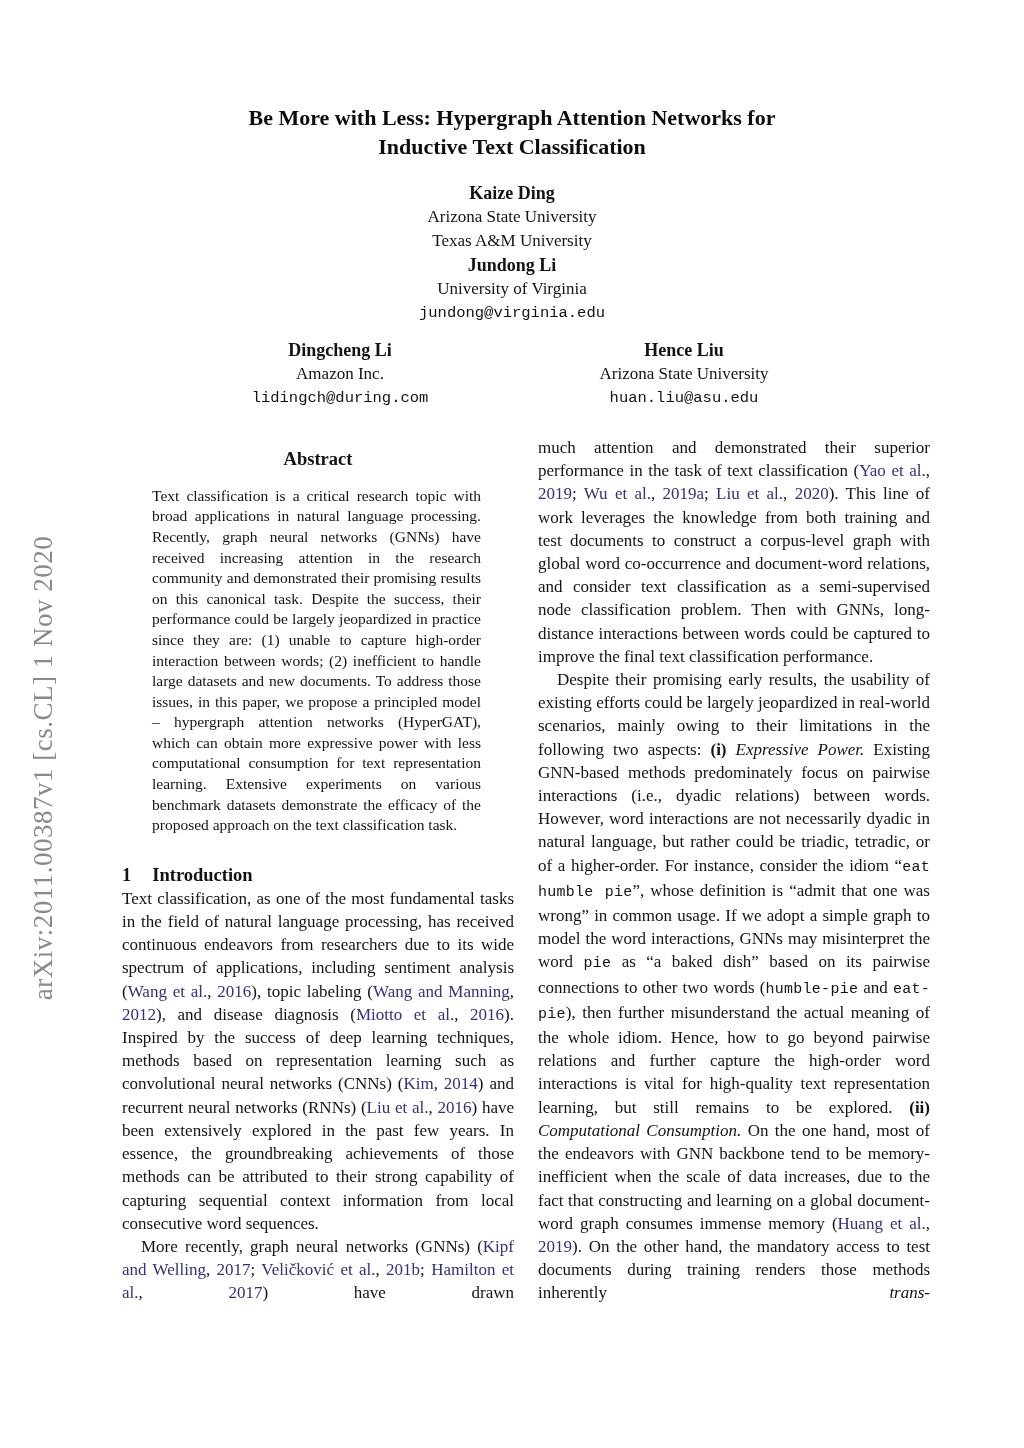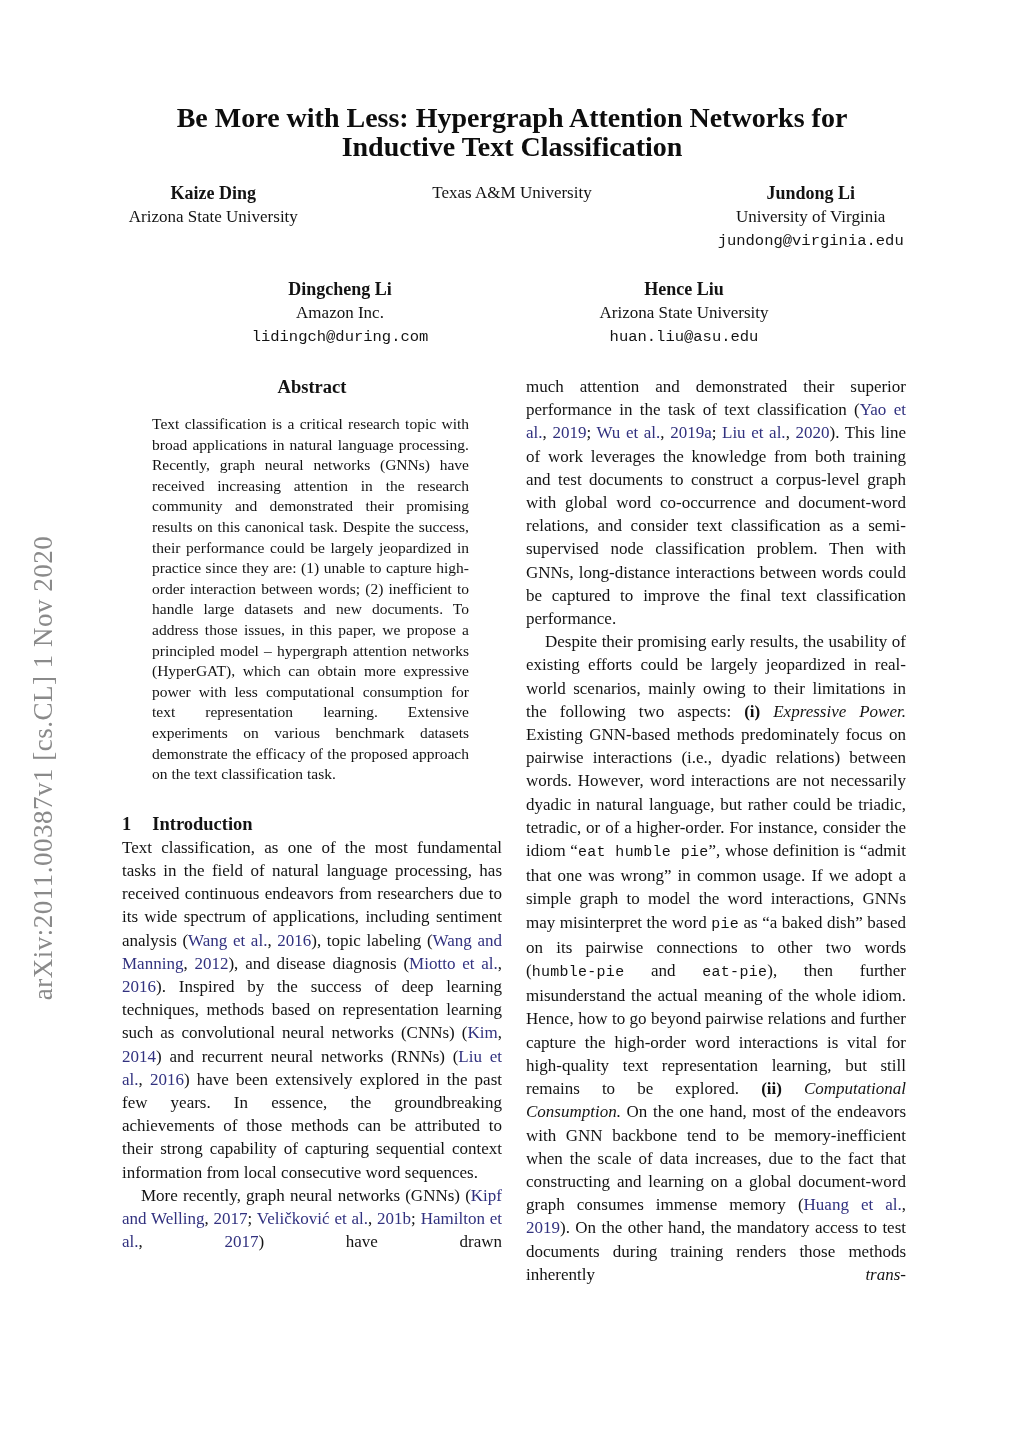--- a/index.html
+++ b/index.html
@@ -23,40 +23,41 @@
     transform: translate(-50%, -50%) rotate(-90deg);
     transform-origin: center;
     white-space: nowrap;
     color: var(--stamp-color);
     font-size: 27px;
     letter-spacing: 0.5px;
   }
   .title {
     margin: 103px 0 0 0;
     text-align: center;
-    font-size: 28px;
+    font-size: 22px;
     font-weight: bold;
     line-height: 29px;
     color: #0d0d0d;
   }
   .authors-row {
     display: flex;
     margin-top: 20px;
   }
-  .authors-row.row1 { padding: 0 64px; }
-  .authors-row.row2 { padding: 0 168px; margin-top: 24px; }
+  .authors-row.row1 { padding: 0 64px; flex-direction: column; }
+  .authors-row.row2 { padding: 0 168px; margin-top: 13px; }
   .author { flex: 1; text-align: center; }
   .author-name { font-weight: bold; font-size: 18px; line-height: 24px; }
   .author-affil { font-size: 17px; line-height: 24px; }
   .author-email { font-family: "Liberation Mono", monospace; font-size: 15.5px; line-height: 24px; letter-spacing: 0px; }
   .columns {
     display: flex;
     gap: 24px;
-    padding: 0 118px 0 122px;
+    padding: 0 94px 0 122px;
     margin-top: 26px;
+    align-items: flex-end;
   }
   .col {
     flex: 1;
     text-align: justify;
     font-size: 17px;
     line-height: 23.2px;
   }
   .abstract-heading {
     text-align: center;
     font-weight: bold;

